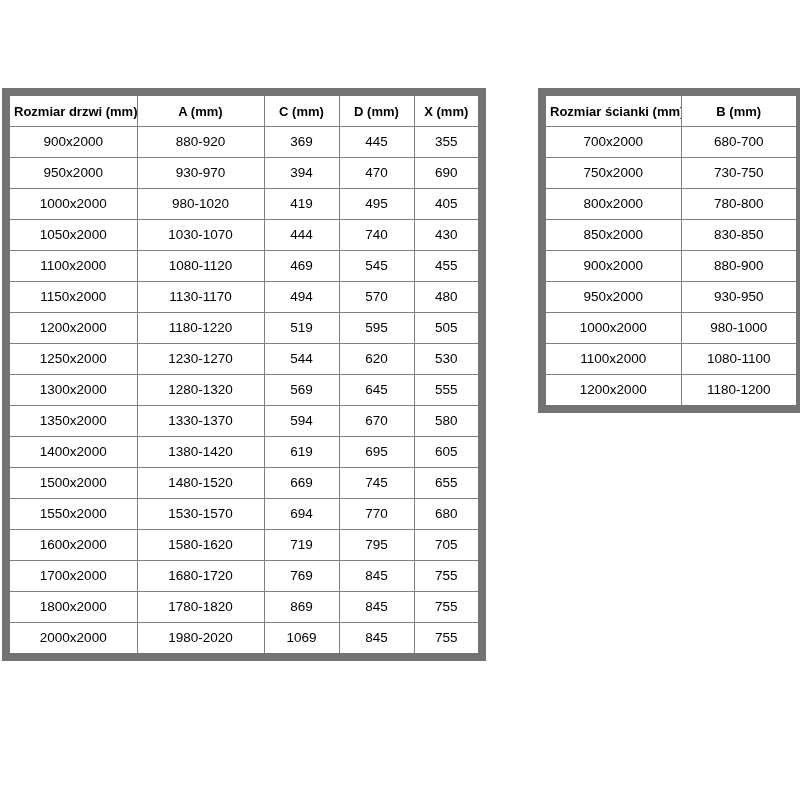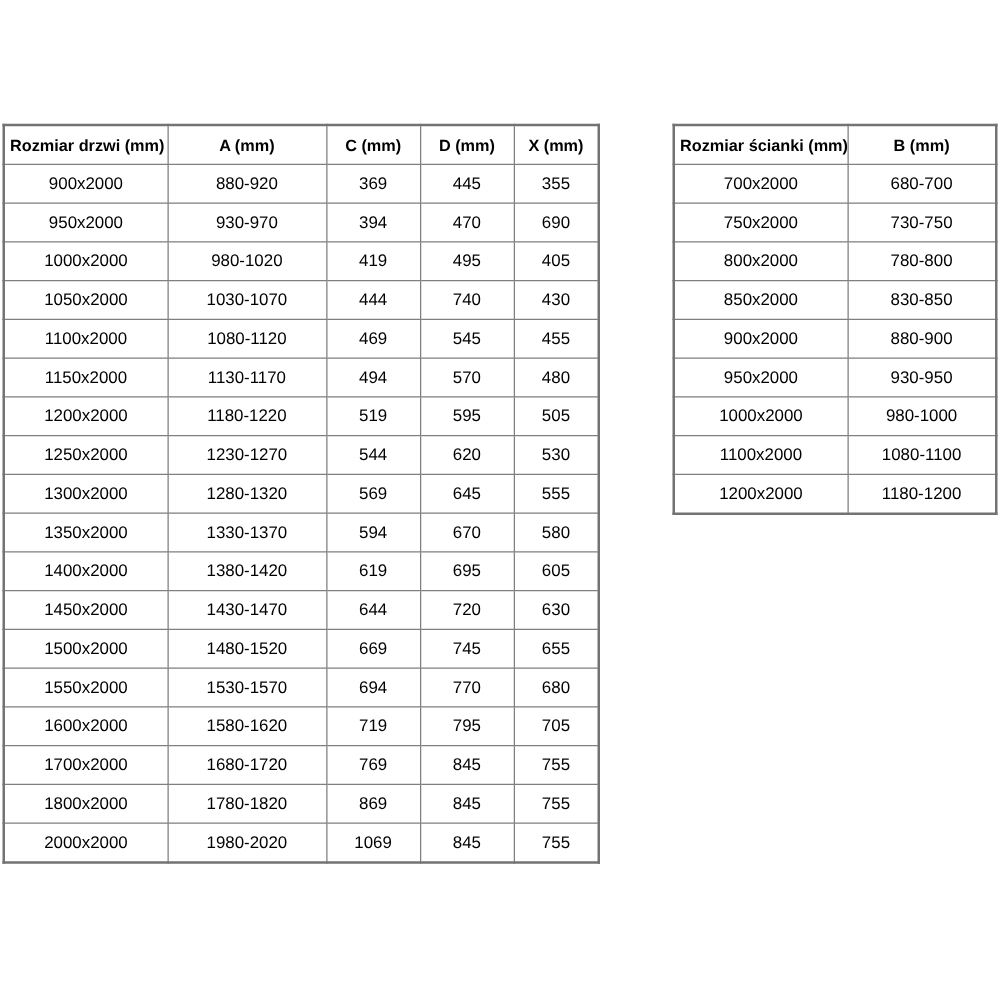--- a/index.html
+++ b/index.html
@@ -12,23 +12,22 @@
     width: 800px;
     height: 800px;
     background: #ffffff;
     font-family: "Liberation Sans", sans-serif;
     color: #000000;
   }
   table.spec {
     position: absolute;
     border-collapse: collapse;
     table-layout: fixed;
-    border: 2px solid #737373;
+    border: 8px solid #737373;
     background: #ffffff;
-    margin-top: 11px;
   }
   table.spec th,
   table.spec td {
     border: 1px solid #7f7f7f;
     height: 30px;
     padding: 0 4px;
     text-align: center;
     vertical-align: middle;
     font-size: 13.5px;
     line-height: 1;
@@ -146,27 +145,20 @@
           <td>580</td>
         </tr>
         <tr>
           <td>1400x2000</td>
           <td>1380-1420</td>
           <td>619</td>
           <td>695</td>
           <td>605</td>
         </tr>
         <tr>
-          <td>1450x2000</td>
-          <td>1430-1470</td>
-          <td>644</td>
-          <td>720</td>
-          <td>630</td>
-        </tr>
-        <tr>
           <td>1500x2000</td>
           <td>1480-1520</td>
           <td>669</td>
           <td>745</td>
           <td>655</td>
         </tr>
         <tr>
           <td>1550x2000</td>
           <td>1530-1570</td>
           <td>694</td>

